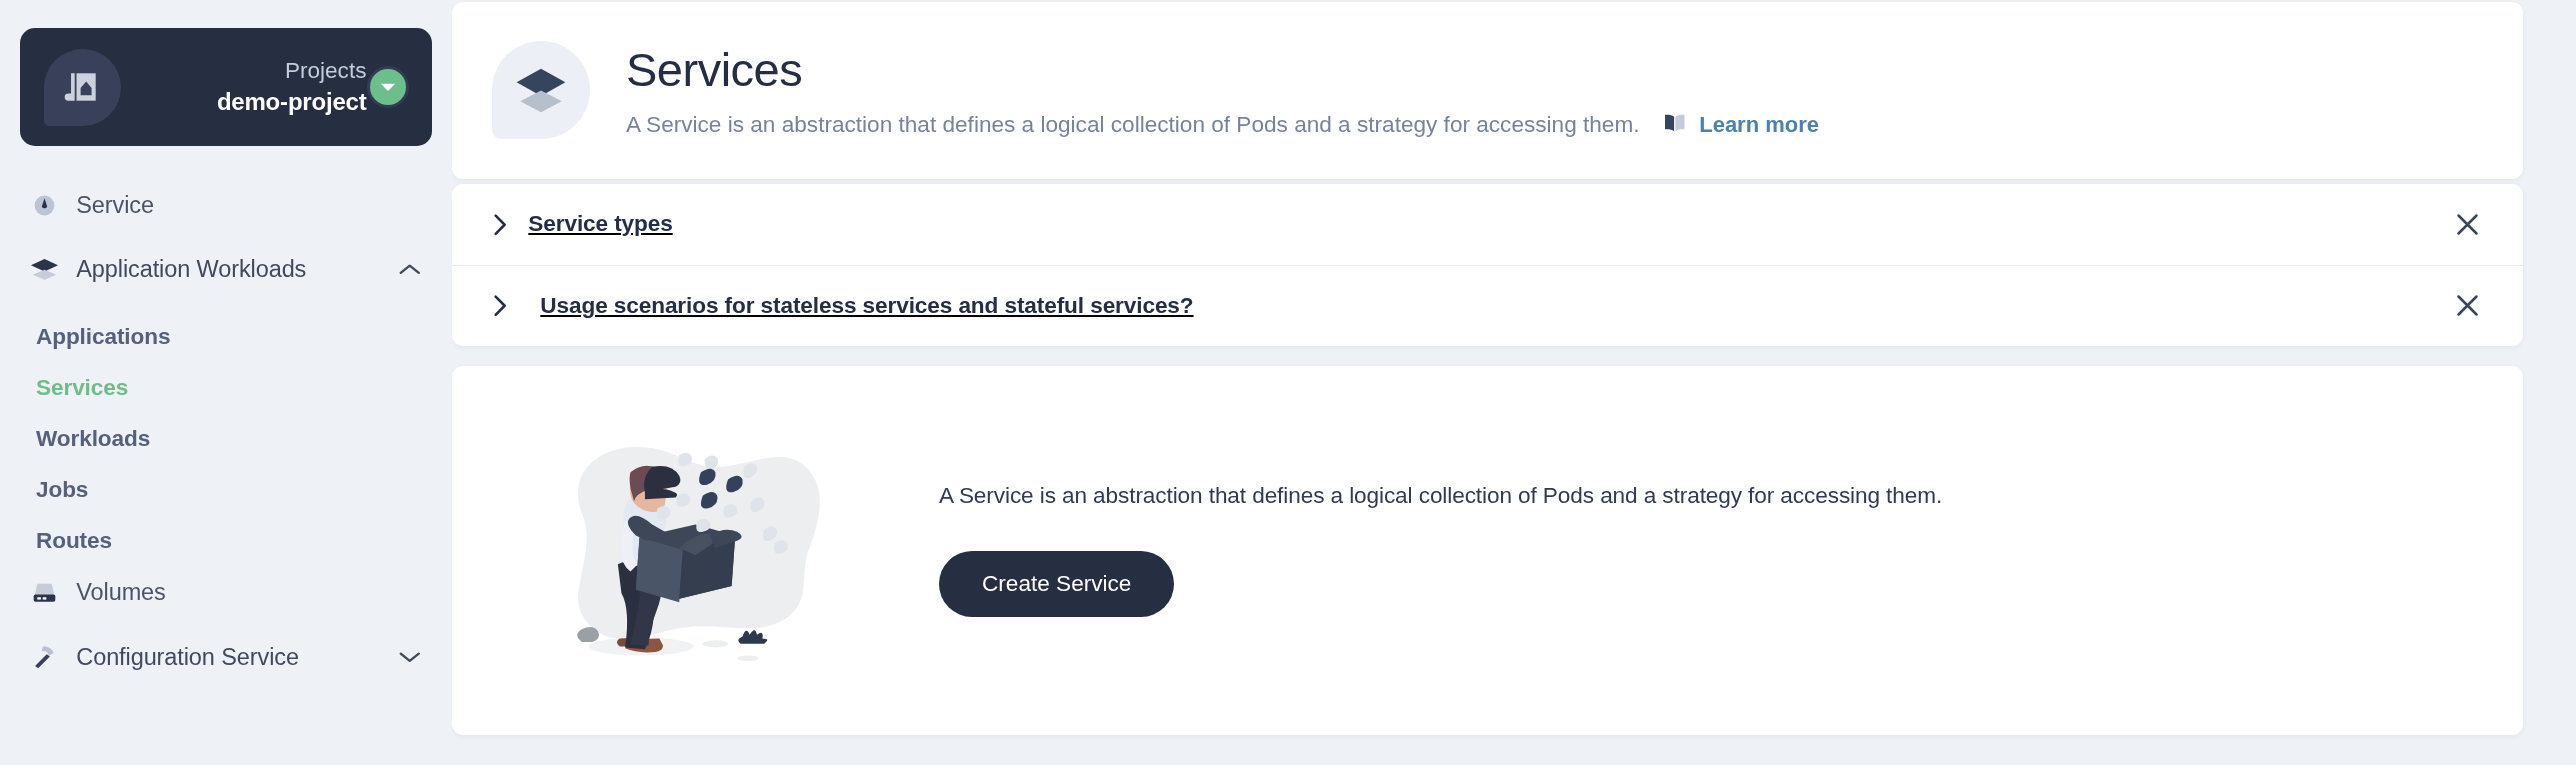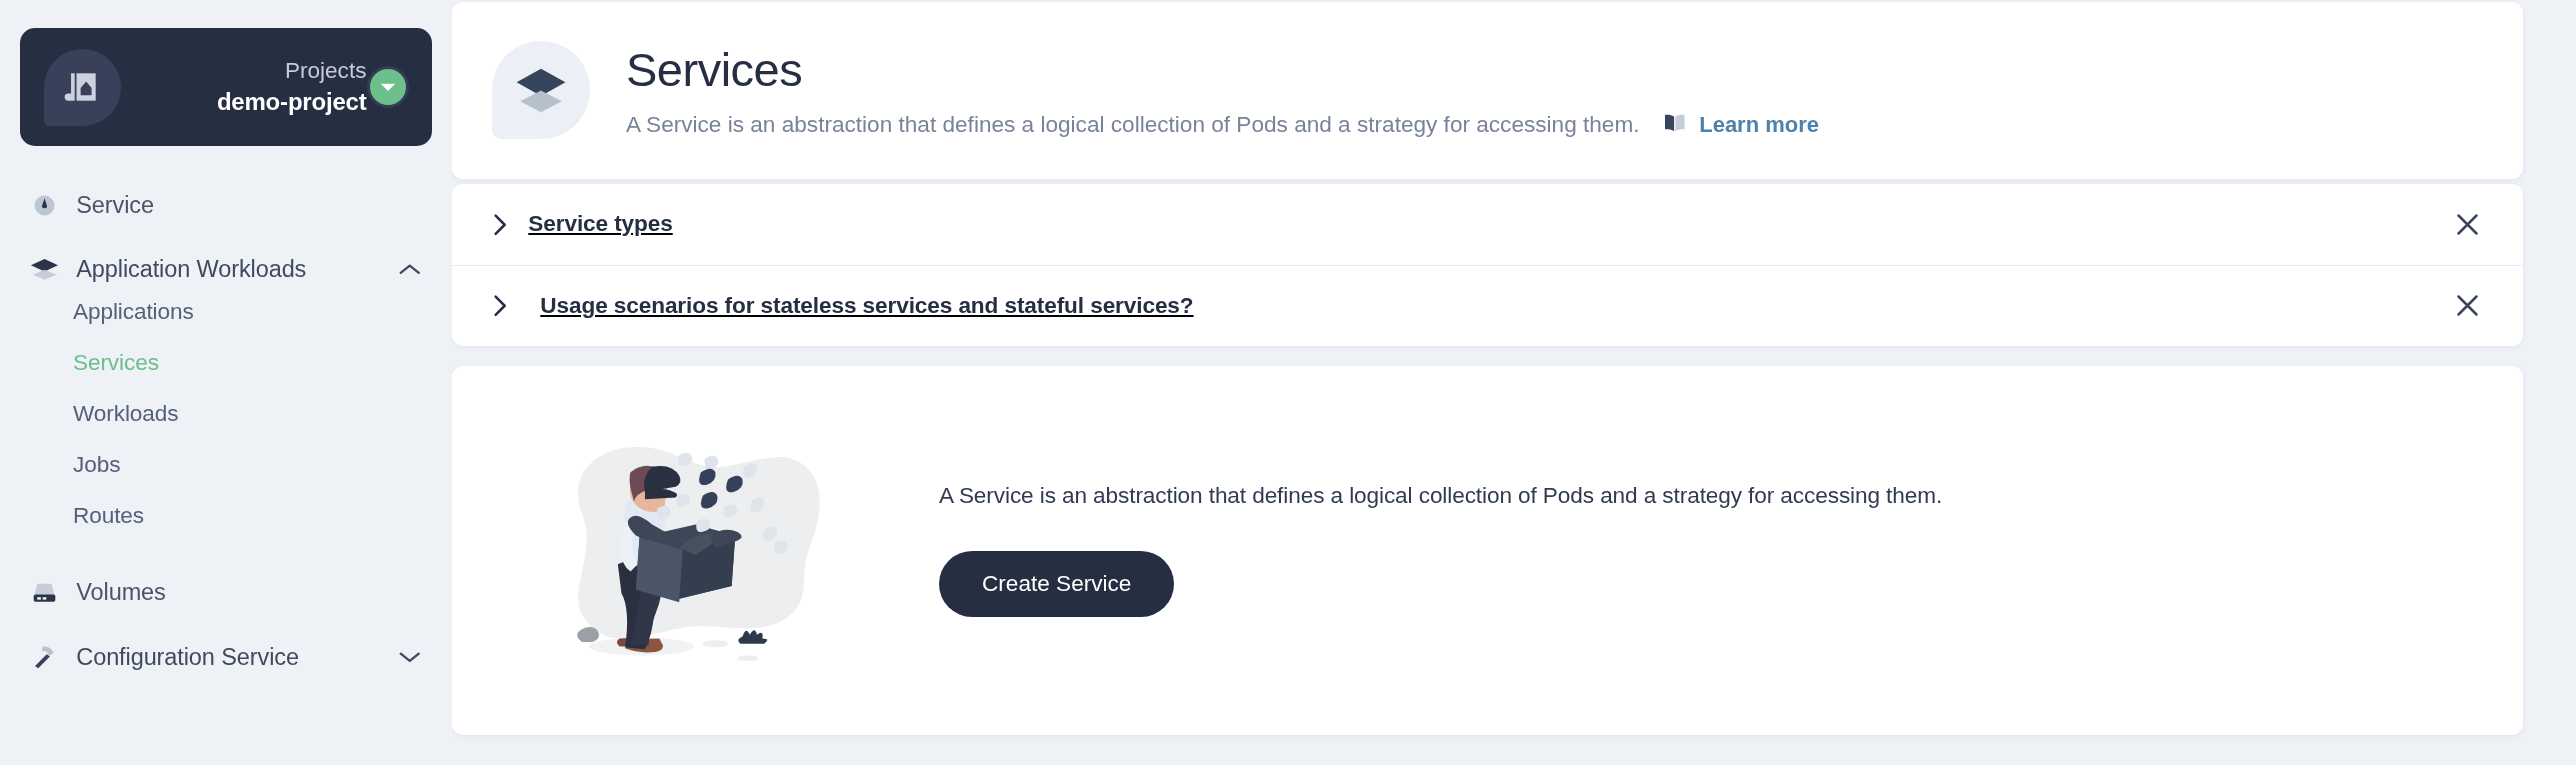--- a/index.html
+++ b/index.html
@@ -71,25 +71,26 @@
   }
   .nav-text {
     font-size: 23.5px;
     color: #4a5468;
     letter-spacing: -0.1px;
   }
   .nav-group-item .nav-text { color: #3f4a5f; }
   .nav-caret { margin-left: auto; display: flex; align-items: center; }
   .sub-list { margin-top: 3.6px; }
   .nav-sub {
-    display: flex; align-items: flex-start;
+    display: flex; align-items: flex-end;
     height: 51px;
-    padding-left: 73px;
+    padding-left: 36px;
     cursor: pointer;
     white-space: nowrap;
+    font-weight: bold;
   }
   .nav-sub .nav-text { font-size: 22.6px; color: #55607a; }
   .nav-sub.active .nav-text { color: #6cbe8b; }
   .spacer-sm { height: 12.7px; }
 
   
   .main {
     flex: 1 1 auto;
     height: 765px;
     padding: 0 52px 0 0;

